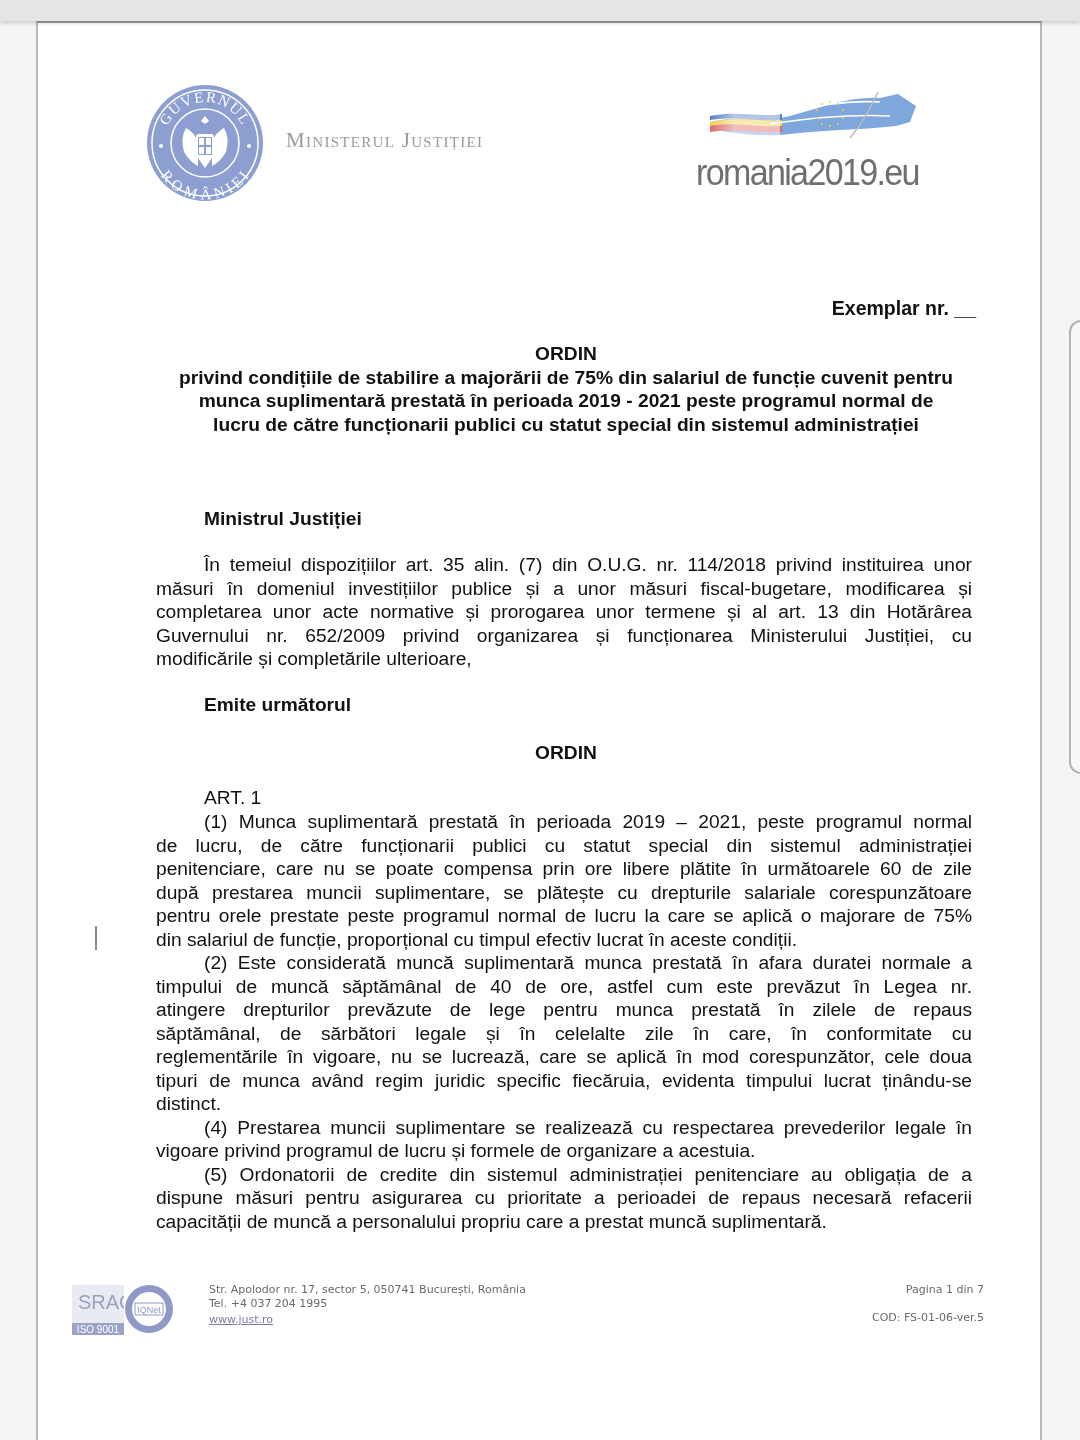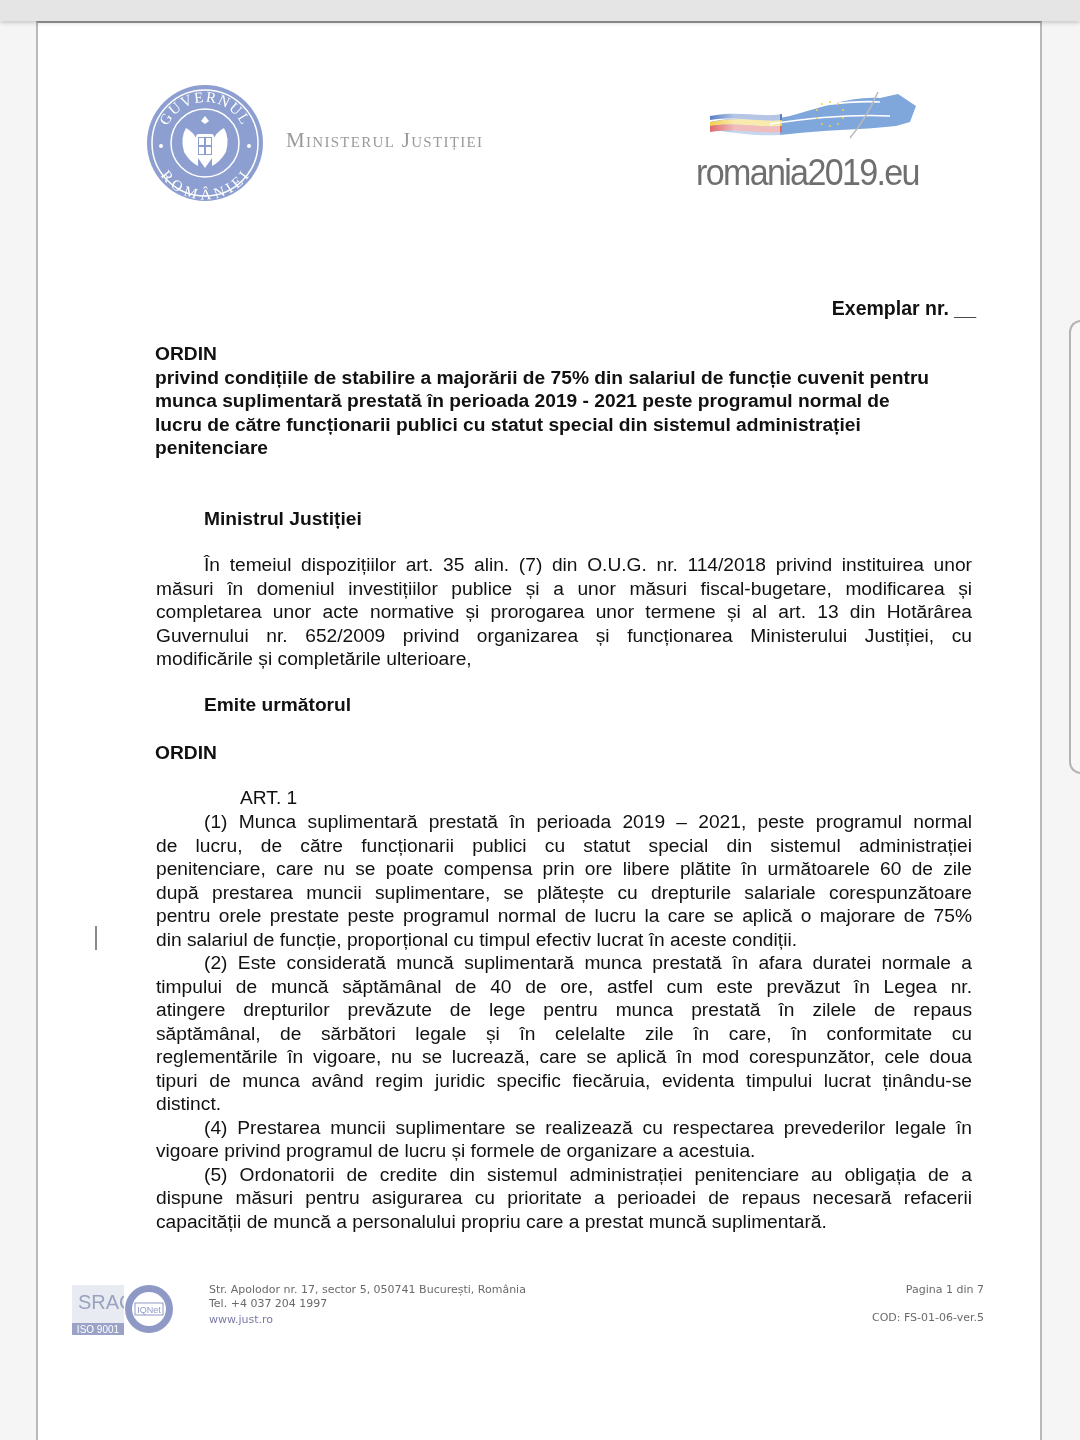--- a/index.html
+++ b/index.html
@@ -38,30 +38,30 @@
   }
   .eu-flag-logo { position:absolute; left:710px; top:92px; width:210px; height:58px; }
   .eu-site {
     position:absolute; left:696px; top:152px; font-size:37px; color:#6f6f6f;
     letter-spacing:-1.8px; white-space:nowrap; transform:scaleX(0.92); transform-origin:left top;
   }
   
   .txt { position:absolute; color:#111; font-size:19.2px; white-space:nowrap; }
   .bold { font-weight:bold; }
   .exemplar { right:104px; top:297px; font-weight:bold; font-size:19.5px;margin-left:36px; }
-  .center-block { position:absolute; left:155px; width:822px; text-align:left; color:#111; font-weight:bold; font-size:19.2px; line-height:23.6px; }
+  .center-block { position:absolute; left:155px; width:822px; text-align:center; color:#111; font-weight:bold; font-size:19.2px; line-height:23.6px; }
   .body-block { position:absolute; left:156px; width:816px; color:#111; font-size:19.2px; line-height:23.5px; text-align:justify; }
   .line { display:block; text-align:justify; text-align-last:justify; white-space:nowrap; }
   .line.last { text-align-last:left; }
   .line.ind { padding-left:48px; }
   
   .cert-logo { position:absolute; left:72px; top:1285px; width:52px; height:50px; }
   .iqnet-logo { position:absolute; left:124px; top:1284px; width:50px; height:50px; }
   .foot { position:absolute; font-family:"DejaVu Sans", sans-serif; font-size:11px; color:#6a6a6a; white-space:nowrap; }
-  .foot a { color:#7a7aa8; }
+  .foot a { color:#7a7aa8; text-decoration:underline; }
 </style>
 </head>
 <body>
 
 <div class="topbar"></div>
 
 <div class="page"></div>
 
 <div class="scroll-handle"></div>
 <div class="change-bar"></div>
@@ -126,38 +126,37 @@
 </svg>
 <div class="eu-site">romania2019.eu</div>
 
 <div class="txt exemplar">Exemplar nr. __</div>
 
 <div class="center-block" style="top:342px;">
   <div>ORDIN</div>
   <div>privind condițiile de stabilire a majorării de 75% din salariul de funcție cuvenit pentru</div>
   <div>munca suplimentară prestată în perioada 2019 - 2021 peste programul normal de</div>
   <div>lucru de către funcționarii publici cu statut special din sistemul administrației</div>
-  <div>penitenciare</div>
 </div>
 
 <div class="txt bold" style="left:204px; top:508px;">Ministrul Justiției</div>
 
 <div class="body-block" style="top:553px;">
   <span class="line ind">În temeiul dispozițiilor art. 35 alin. (7) din O.U.G. nr. 114/2018 privind instituirea unor</span>
   <span class="line">măsuri în domeniul investițiilor publice și a unor măsuri fiscal-bugetare, modificarea și</span>
   <span class="line">completarea unor acte normative și prorogarea unor termene și al art. 13 din Hotărârea</span>
   <span class="line">Guvernului nr. 652/2009 privind organizarea și funcționarea Ministerului Justiției, cu</span>
   <span class="line last">modificările și completările ulterioare,</span>
 </div>
 
 <div class="txt bold" style="left:204px; top:694px;">Emite următorul</div>
 
 <div class="center-block" style="top:741px;">ORDIN</div>
 
-<div class="txt" style="left:204px; top:787px;margin-left:36px;">ART. 1</div>
+<div class="txt" style="left:204px; top:787px;">ART. 1</div>
 
 <div class="body-block" style="top:810px;">
   <div>
     <span class="line ind">(1) Munca suplimentară prestată în perioada 2019 – 2021, peste programul normal</span>
     <span class="line">de lucru, de către funcționarii publici cu statut special din sistemul administrației</span>
     <span class="line">penitenciare, care nu se poate compensa prin ore libere plătite în următoarele 60 de zile</span>
     <span class="line">după prestarea muncii suplimentare, se plătește cu drepturile salariale corespunzătoare</span>
     <span class="line">pentru orele prestate peste programul normal de lucru la care se aplică o majorare de 75%</span>
     <span class="line last">din salariul de funcție, proporțional cu timpul efectiv lucrat în aceste condiții.</span>
   </div>
@@ -190,18 +189,18 @@
   <text x="26" y="47.5" text-anchor="middle" font-family="Liberation Sans, sans-serif" font-size="10" fill="#ffffff">ISO 9001</text>
 </svg>
 <svg class="iqnet-logo" viewBox="0 0 50 50">
   <circle cx="25" cy="25" r="24" fill="#8f99c6"></circle>
   <circle cx="25" cy="25" r="17" fill="#ffffff"></circle>
   <rect x="11" y="19" width="28" height="12" fill="#ffffff" stroke="#8f99c6" stroke-width="1"></rect>
   <text x="25" y="28.5" text-anchor="middle" font-family="Liberation Sans, sans-serif" font-size="9" fill="#8f99c6">IQNet</text>
 </svg>
 
 <div class="foot" style="left:209px; top:1283px;">Str. Apolodor nr. 17, sector 5, 050741 București, România</div>
-<div class="foot" style="left:209px; top:1297px;">Tel. +4 037 204 1997</div>
+<div class="foot" style="left:209px; top:1297px;">Tel. +4 037 204 1995</div>
 <div class="foot" style="left:209px; top:1313px;">
   <a>www.just.ro</a>
 </div>
 <div class="foot" style="right:96px; top:1283px;">Pagina 1 din 7</div>
 <div class="foot" style="right:96px; top:1311px;">COD: FS-01-06-ver.5</div>
 
 </body></html>

